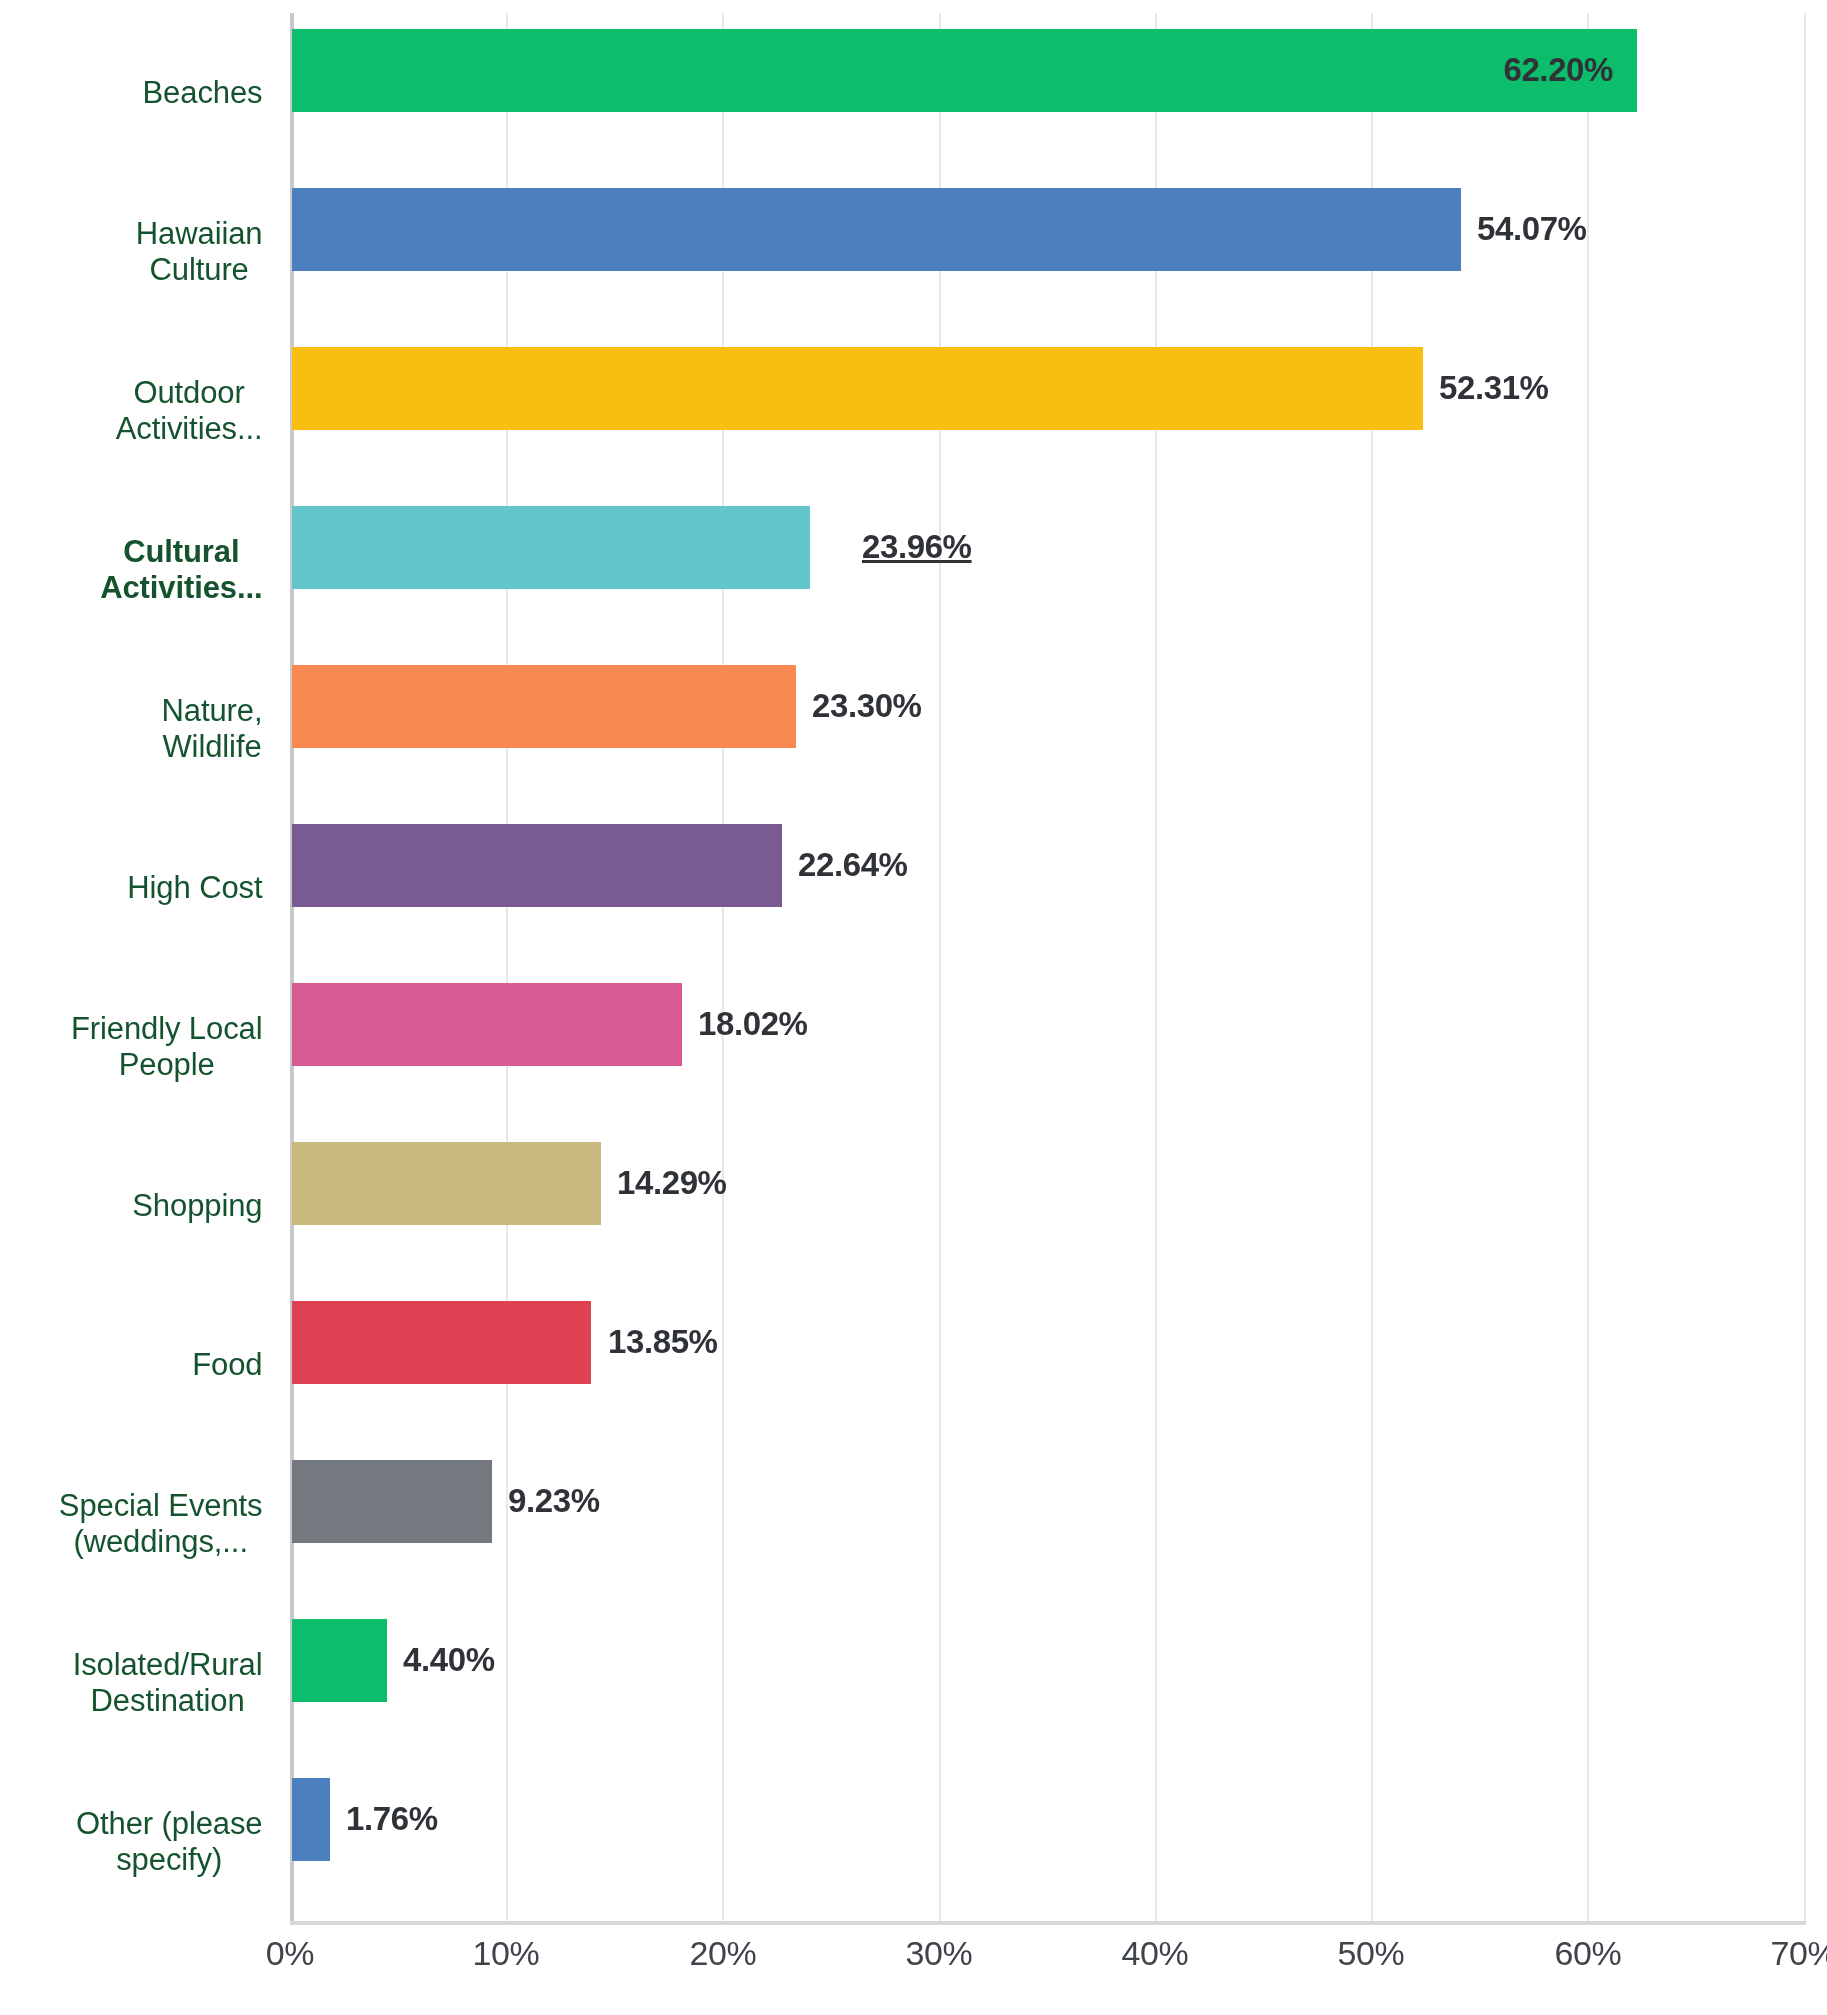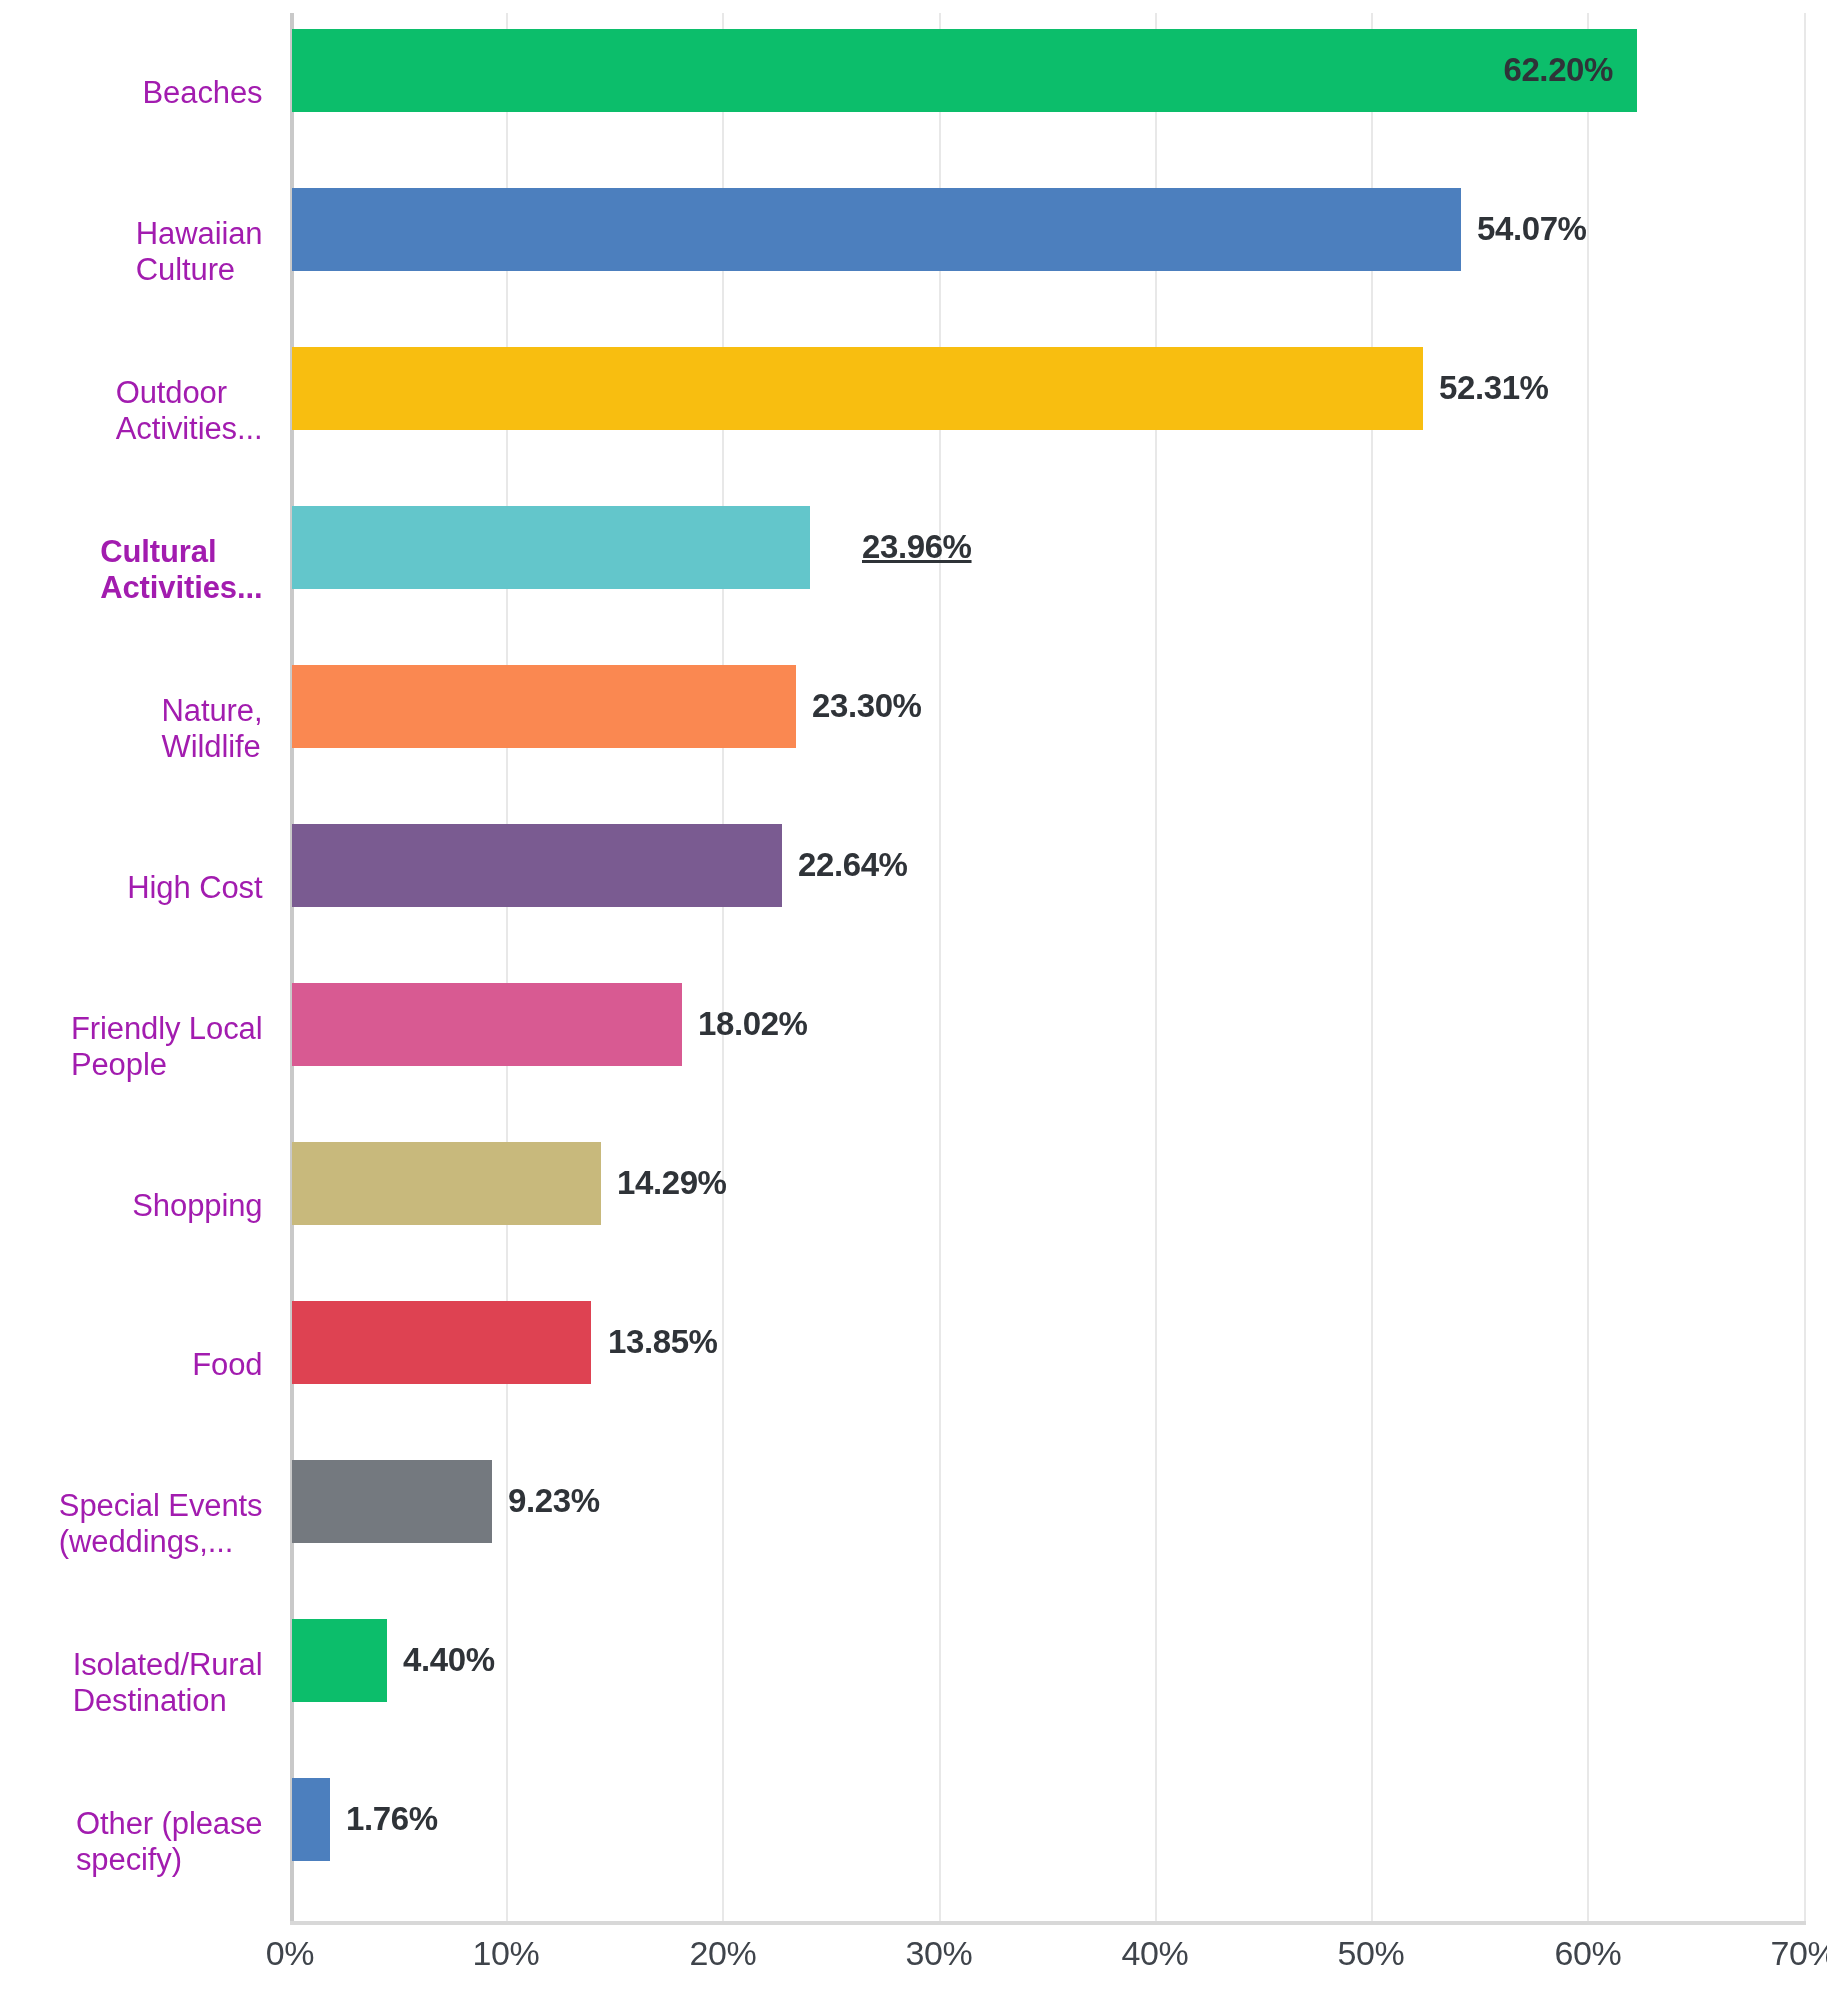--- a/index.html
+++ b/index.html
@@ -69,22 +69,22 @@
 
   .cat-label {
     position: absolute;
     left: 0;
     width: 264px;
     top: 0;
     height: 113px;
     display: flex;
     align-items: center;
     justify-content: flex-end;
-    text-align: left;
-    color: #a21caf;
+    text-align: center;
+    color: #14532d;
     font-size: 31px;
     line-height: 1.17;
     letter-spacing: -0.1px;
     white-space: pre-line;
     padding-right: 1.5px;
     box-sizing: border-box;
   }
 
   .bar-wrap {
     position: absolute;

